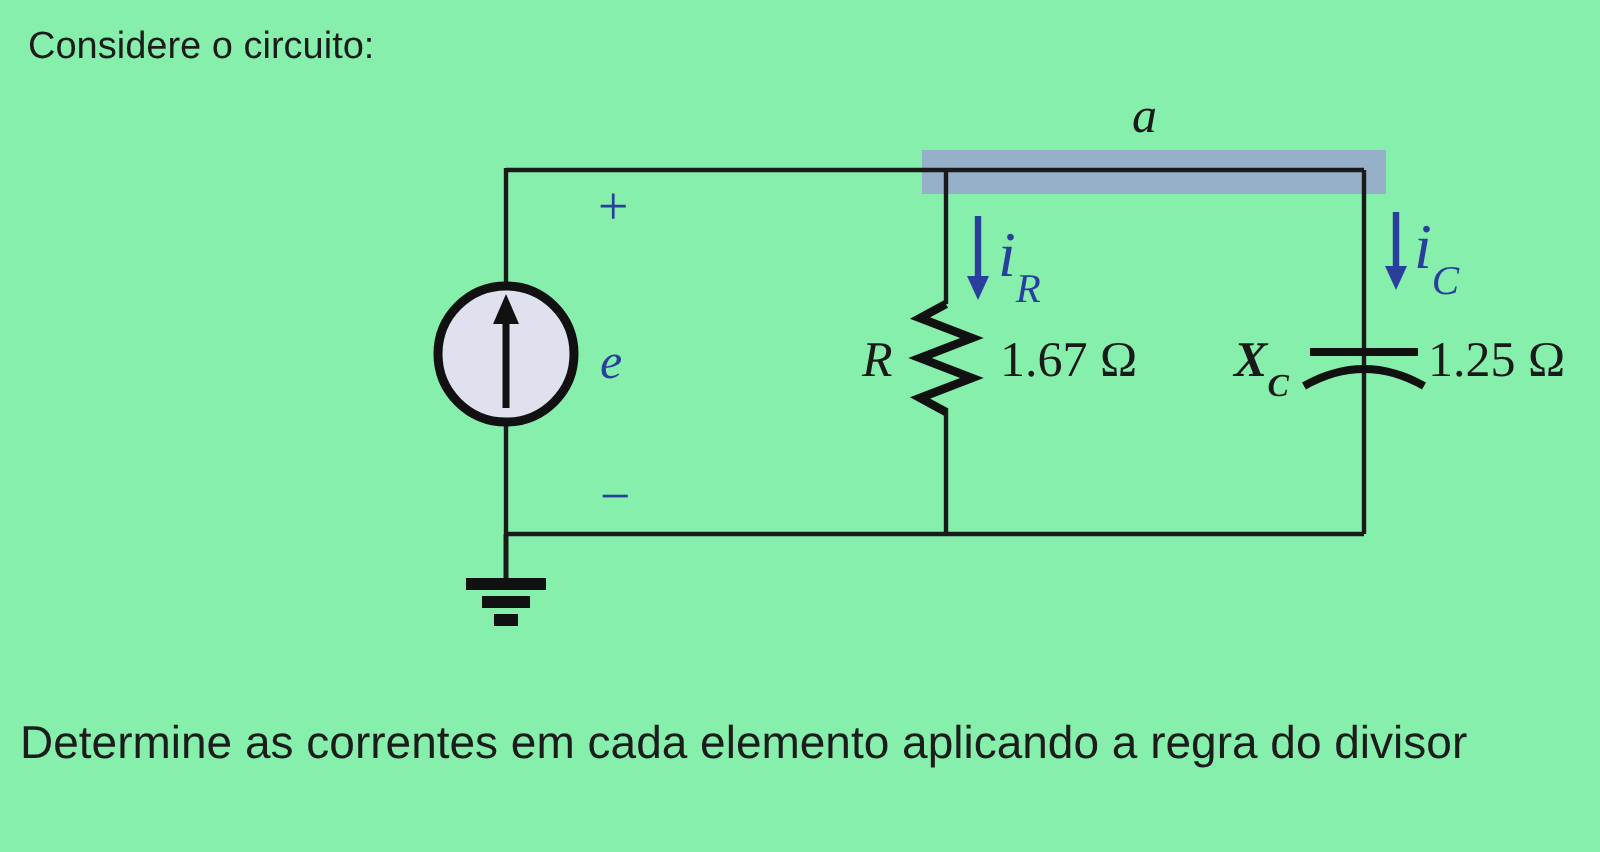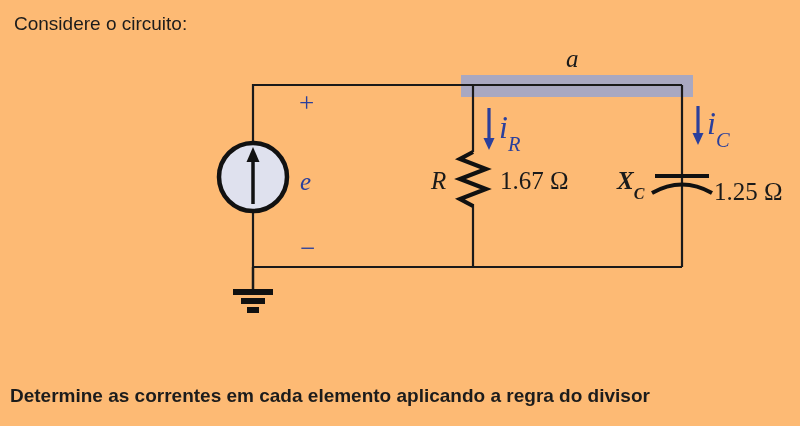--- a/index.html
+++ b/index.html
@@ -1,29 +1,29 @@
 <!DOCTYPE html>
 <html><head>
 <meta charset="utf-8">
 <style>
   html,body{margin:0;padding:0;background:#ffffff;}
   .canvas{
-    position:relative;width:800px;height:426px;background:#fdba74;overflow:hidden;
+    position:relative;width:800px;height:426px;background:#86efac;overflow:hidden;
     font-family:"Liberation Sans", sans-serif;color:#1a1a1a;
   }
   .plain-text{position:absolute;font-size:19px;line-height:25px;color:#1c1c1c;}
   .lbl{position:absolute;white-space:nowrap;}
   .serif{font-family:"Liberation Serif","DejaVu Serif",serif;}
   .blue{color:#2a3f9c;}
   .math{font-size:25px;}
   .ital{font-style:italic;}
   .lbl sub{font-size:0.64em;font-style:italic;line-height:0;position:relative;top:0.25em;}
   .eqgap{margin:0 8px;}
   .svg-layer{position:absolute;left:0;top:0;}
-  .qblock{position:absolute;left:10px;top:383px;font-size:19px;line-height:26px;color:#1c1c1c;font-weight:bold;}
+  .qblock{position:absolute;left:10px;top:358px;font-size:23px;line-height:26px;color:#1c1c1c;}
 </style>
 </head>
 <body>
 
 <div class="canvas">
 
   <div class="plain-text" style="left:14px;top:11px;">Considere o circuito:</div>
 
   <svg class="svg-layer" width="800" height="426" viewBox="0 0 800 426">
 
@@ -65,19 +65,19 @@
   <span class="lbl serif math ital" style="left:566px;top:45px;">a</span>
 
   <span class="lbl serif blue" style="left:499px;top:109px;font-size:32px;"><span class="ital">i</span><sub>R</sub></span>
 
   <span class="lbl serif blue" style="left:707px;top:105px;font-size:32px;"><span class="ital">i</span><sub>C</sub></span>
 
   <span class="lbl serif math ital" style="left:431px;top:167px;">R</span>
   <span class="lbl serif math" style="left:500px;top:167px;">1.67 Ω</span>
 
   <span class="lbl serif math" style="left:617px;top:167px;font-weight:bold;"><span class="ital">X</span><sub>C</sub></span>
-  <span class="lbl serif math" style="left:714px;top:178px;">1.25 Ω</span>
+  <span class="lbl serif math" style="left:714px;top:167px;">1.25 Ω</span>
 
   <div class="qblock">
     <div>Determine as correntes em cada elemento aplicando a regra do divisor</div>
   </div>
 
 </div>
 
 </body></html>

